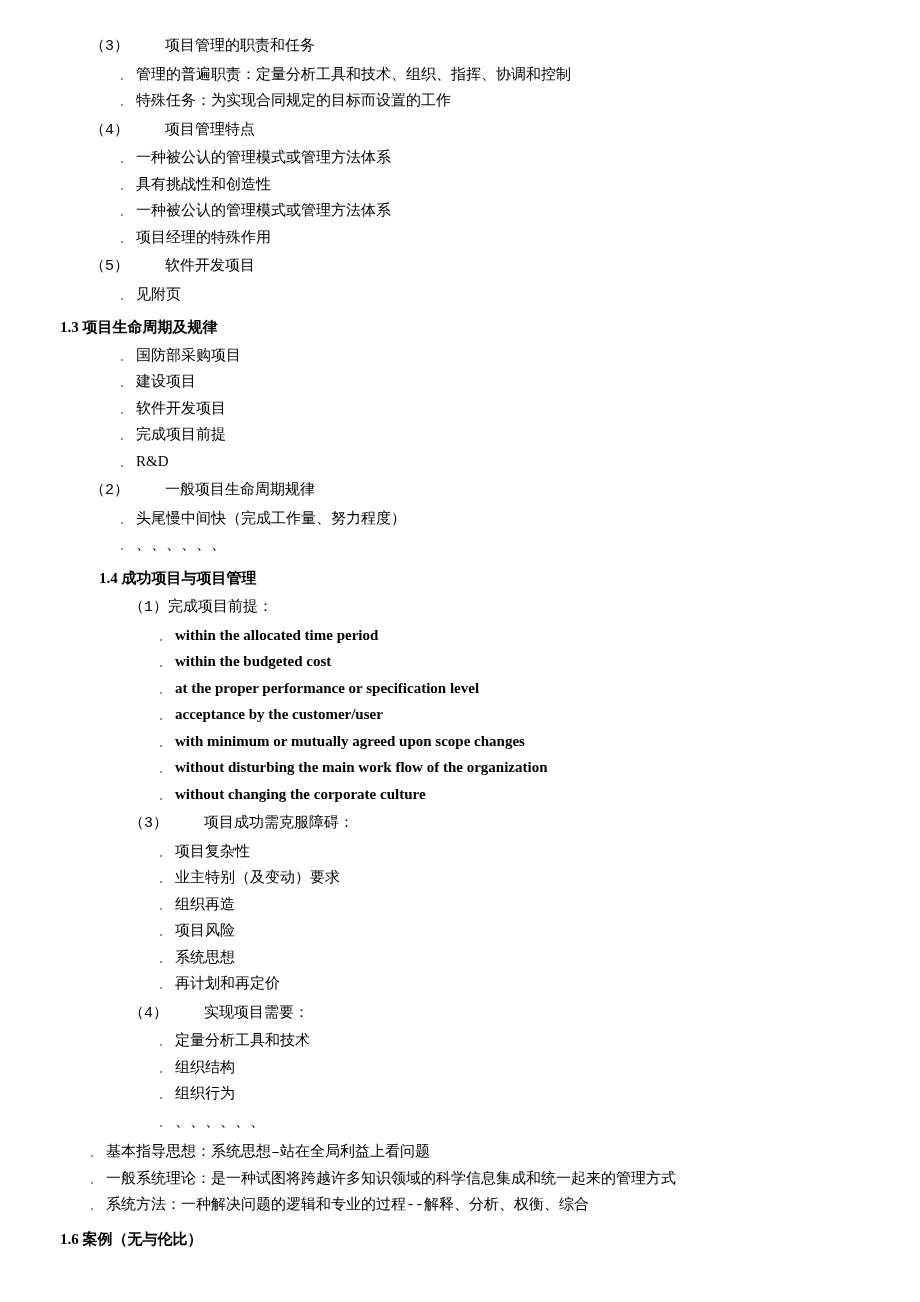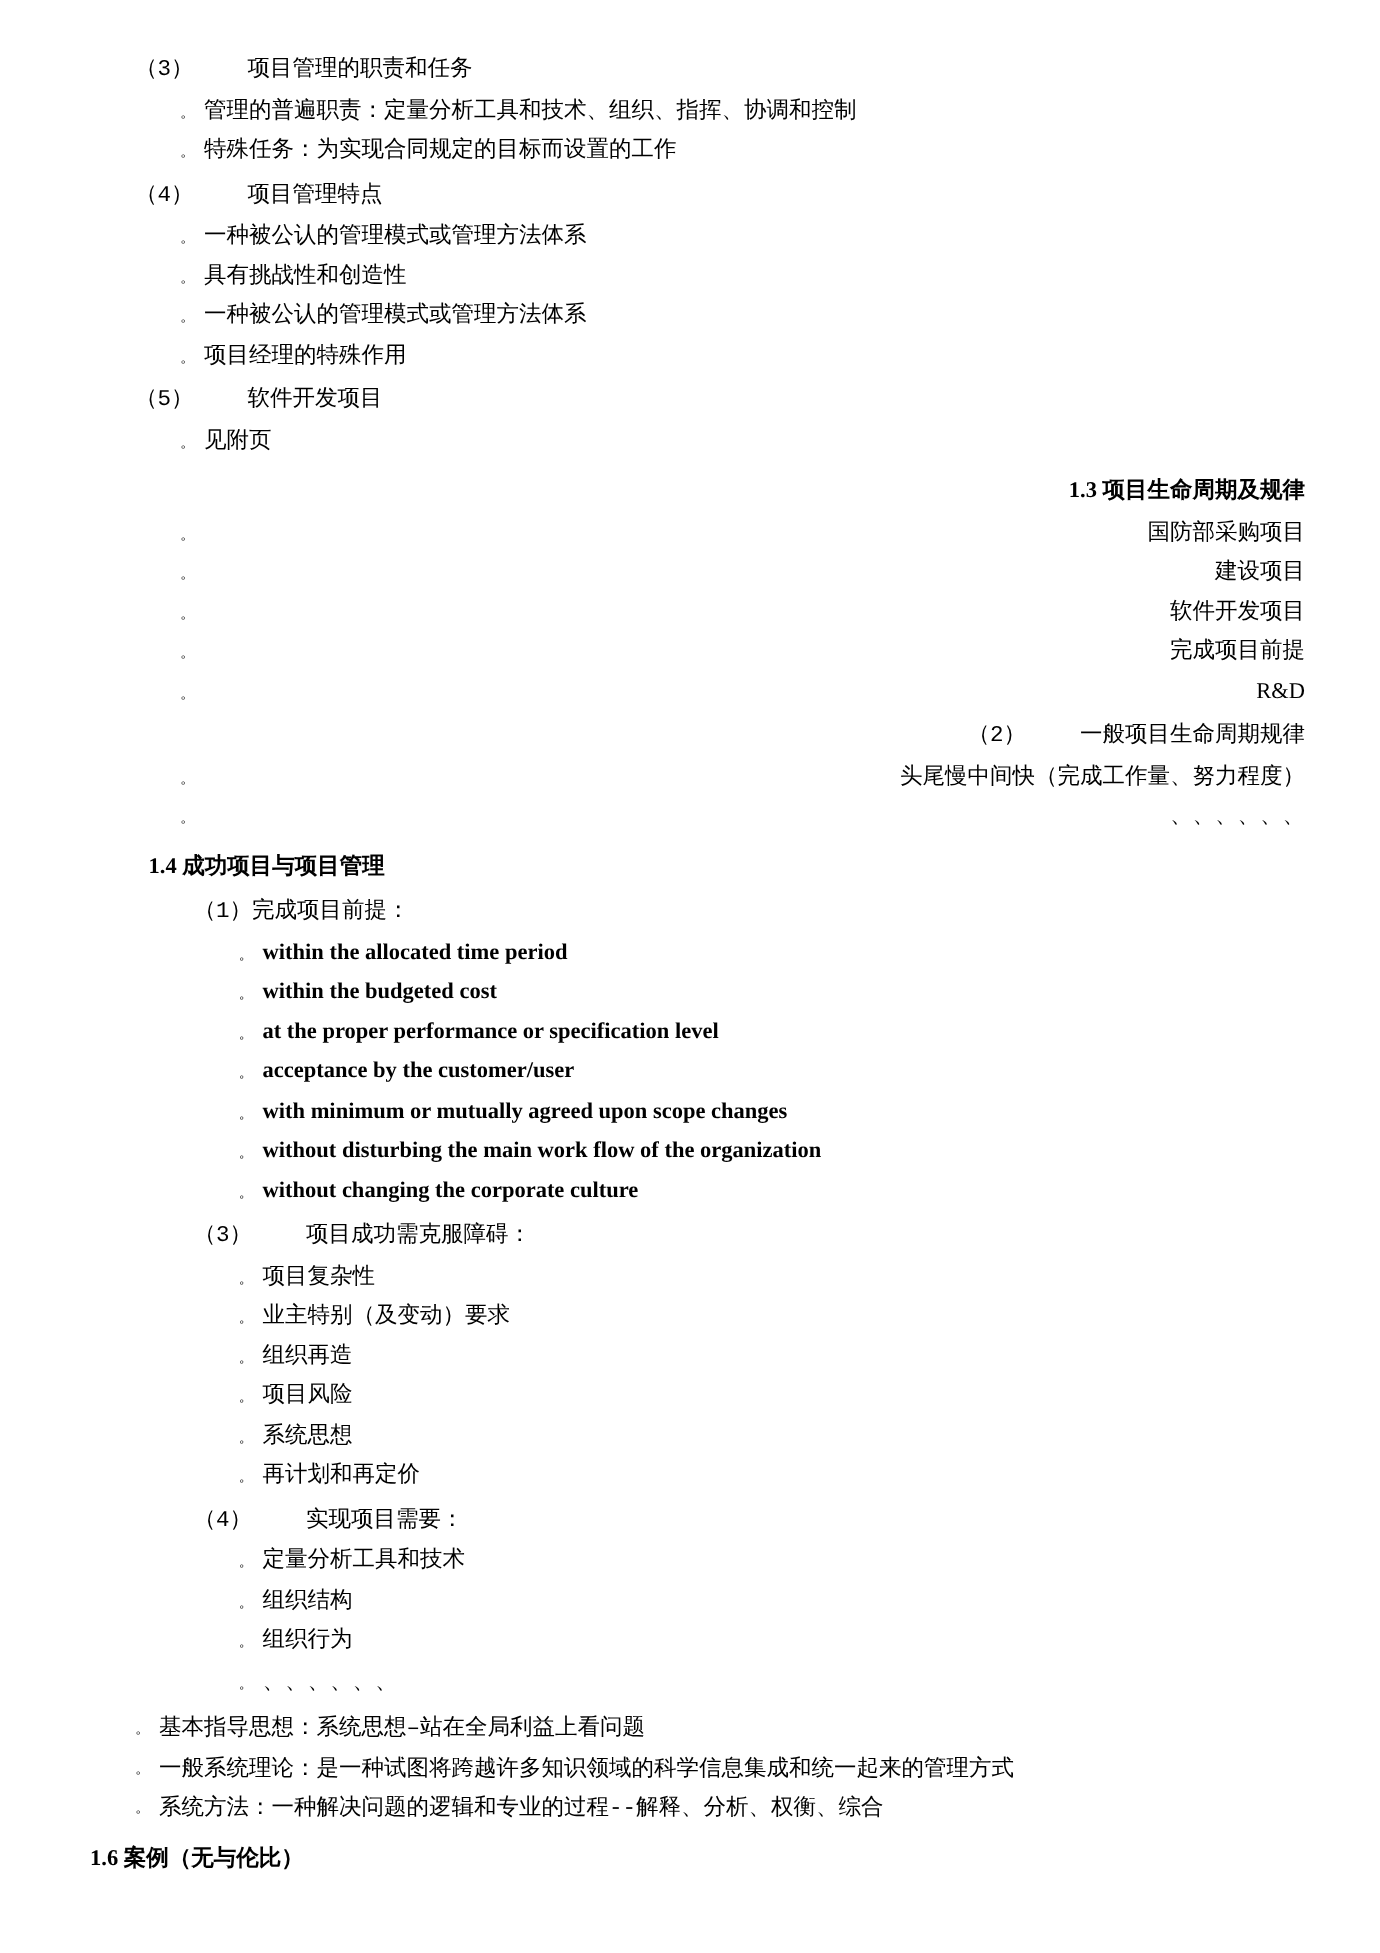--- a/index.html
+++ b/index.html
@@ -93,21 +93,21 @@
   <div>
     <div class="paren-heading indent-1">
       <span>（5）</span>&nbsp;&nbsp;&nbsp;&nbsp;<span>软件开发项目</span>
     </div>
     <div class="bullet-item indent-2">
       <span class="bullet">。</span>
       <span class="content-text">见附页</span>
     </div>
   </div>
 
-  <div style="margin-top:6px;text-align:right;">
+  <div style="margin-top:6px;">
     <div class="top-section">1.3  项目生命周期及规律</div>
 
     <div>
       <div class="bullet-item indent-2">
         <span class="bullet">。</span>
         <span class="content-text">国防部采购项目</span>
       </div>
       <div class="bullet-item indent-2">
         <span class="bullet">。</span>
         <span class="content-text">建设项目</span>

